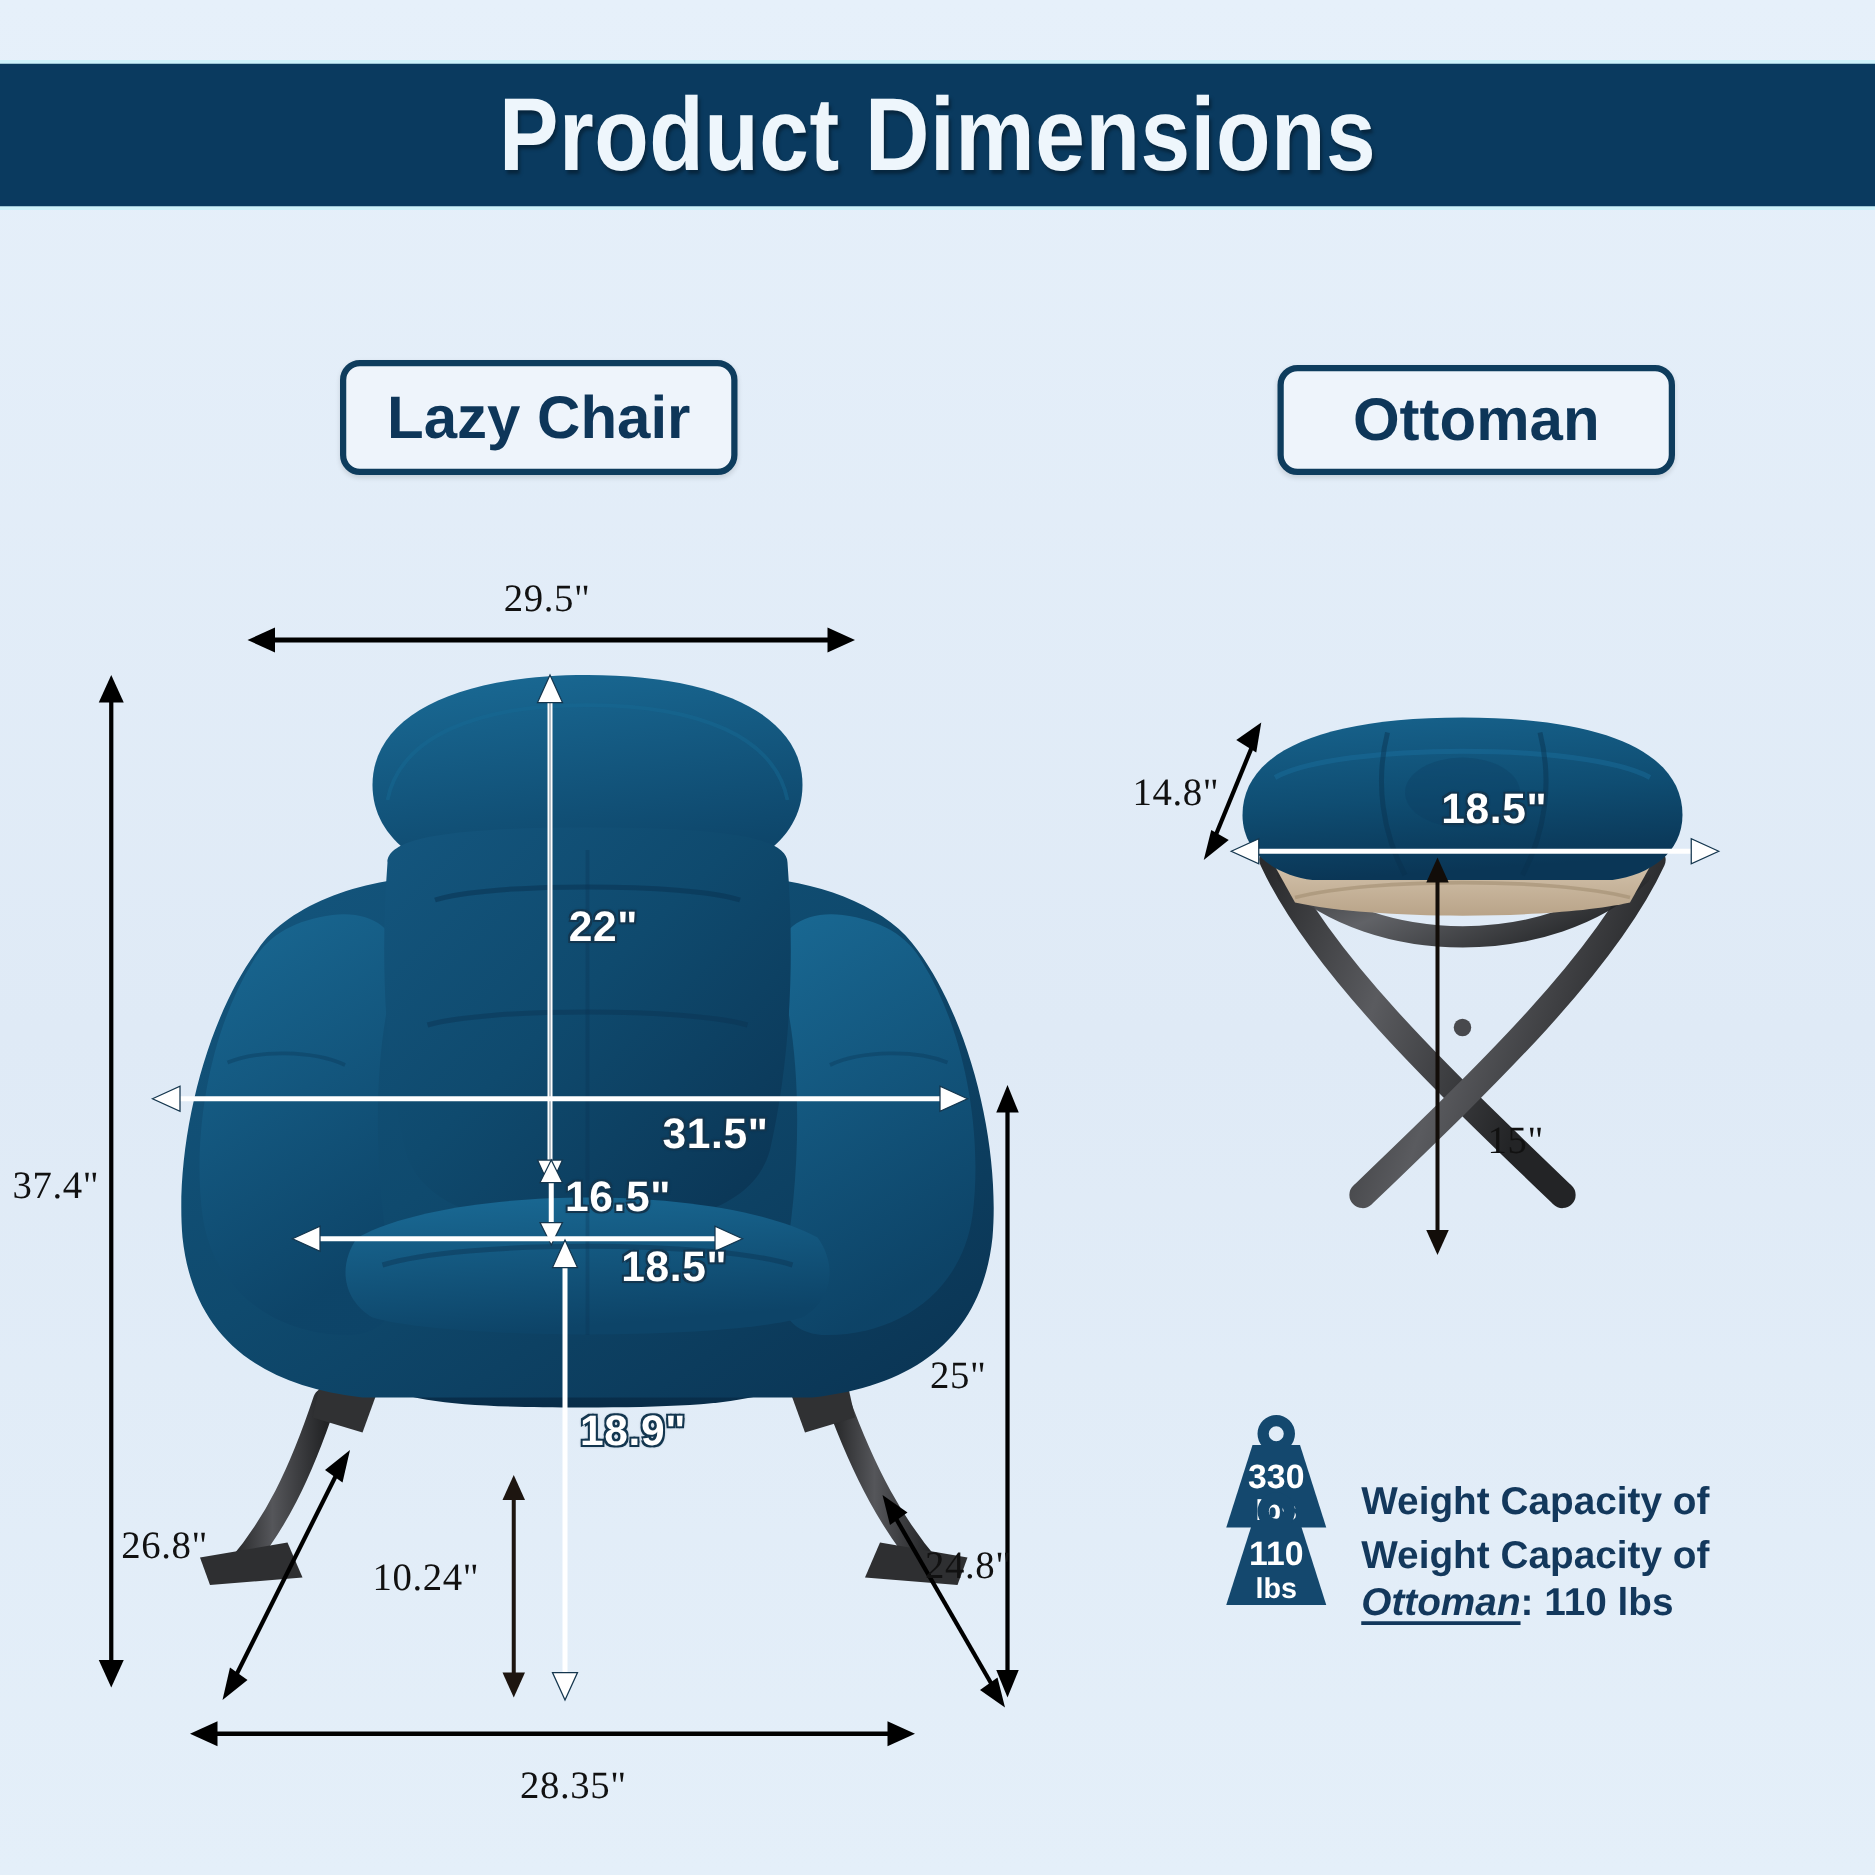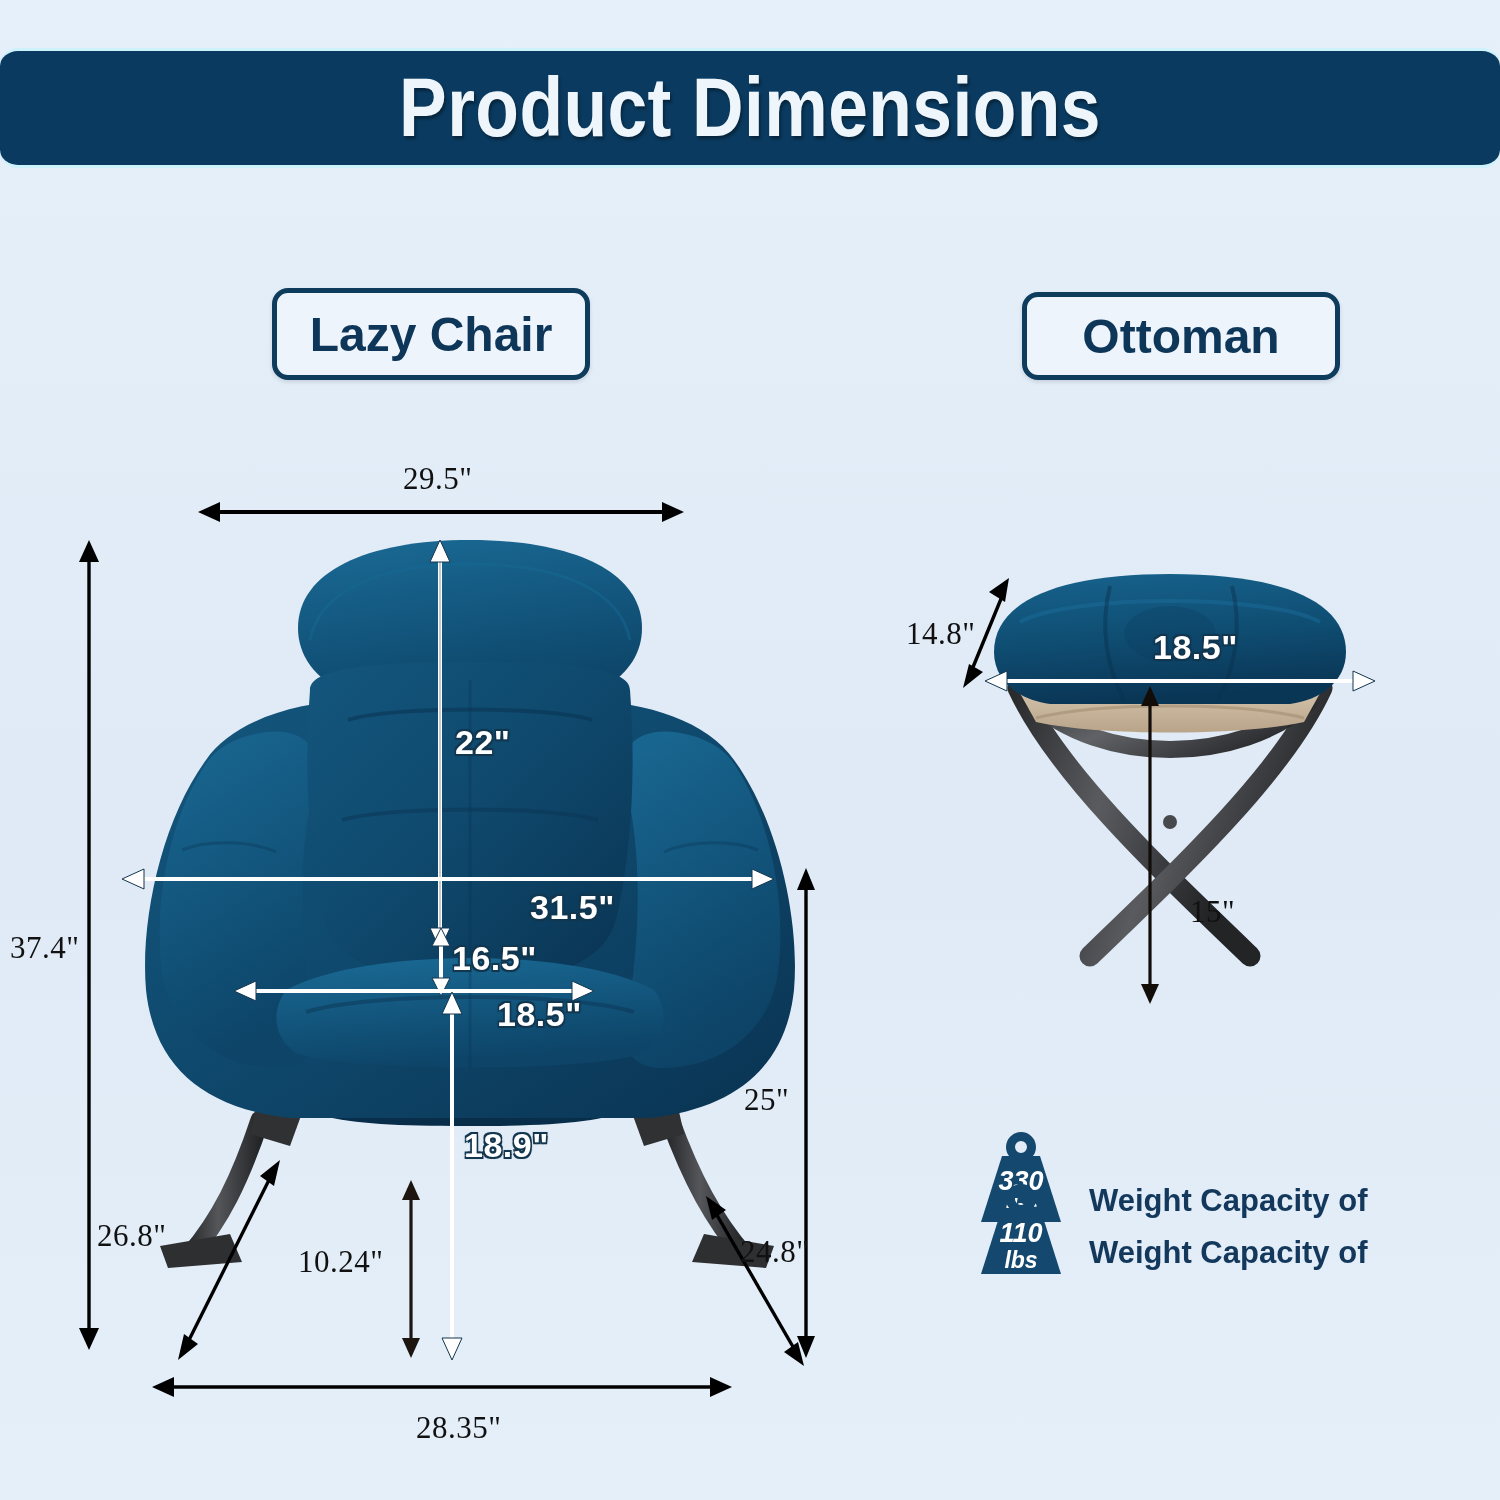--- a/index.html
+++ b/index.html
@@ -14,21 +14,21 @@
     width:1500px; height:1500px;
     background: linear-gradient(180deg,#e6f0fa 0%, #dfeaf6 55%, #e4eff9 100%);
   }
 
   
   .banner {
     position:absolute; left:0; top:48px; width:1500px; height:120px;
     background:#0a3a5f;
     border-top:3px solid #cdf2fb;
     border-bottom:3px solid #cdf2fb;
-    display:flex; align-items:center; justify-content:center;border-radius:18px;
+    display:flex; align-items:center; justify-content:center;
   }
   .banner-title {
     color:#eef6fc;
     font-size:83px;
     font-weight:bold;
     letter-spacing:0.5px;
     transform: scaleX(0.86);
     text-shadow: 2px 3px 3px rgba(0,0,0,.35);
     font-family:"Liberation Sans", sans-serif;
     white-space:nowrap;
@@ -72,21 +72,21 @@
   .arrow svg { display:block; overflow:visible; }
 
   
   #chair { position:absolute; left:110px; top:520px; width:720px; height:760px; }
   #ottoman { position:absolute; left:960px; top:560px; width:420px; height:460px; }
 
   
   .wrow { position:absolute; display:flex; align-items:center; gap:22px; }
   #wrow-chair { left:975px; top:1128px; }
   #wrow-ottoman { left:975px; top:1180px; }
-  .wicon { position:relative; width:92px; height:100px; flex:none;font-style:italic; }
+  .wicon { position:relative; width:92px; height:100px; flex:none; }
   .wtext {
     color:#13385c;
     font-size:31px;
     font-weight:bold;
     line-height:1.22;
     white-space:nowrap;
     font-family:"Liberation Sans", sans-serif;
     margin-top:45px;
   }
   .wtext .em {
@@ -373,16 +373,17 @@
       <svg width="92" height="100" viewBox="0 0 92 100">
         <path d="M46,4 a15,15 0 0 1 15,15 a15,15 0 0 1 -15,15 a15,15 0 0 1 -15,-15 a15,15 0 0 1 15,-15 Z
                  M46,13 a6,6 0 0 0 0,12 a6,6 0 0 0 0,-12 Z" fill="#14486e"></path>
         <path d="M27,28 L65,28 L86,94 L6,94 Z" fill="#14486e"></path>
         <text x="46" y="62" text-anchor="middle" fill="#fff" font-size="27" font-weight="bold" font-family="Liberation Sans, sans-serif">110</text>
         <text x="46" y="88" text-anchor="middle" fill="#fff" font-size="23" font-weight="bold" font-family="Liberation Sans, sans-serif">lbs</text>
       </svg>
     </div>
     <div class="wtext">
       <div>Weight Capacity of</div>
+      <div><span class="em">Ottoman</span><span>: </span><span>110 lbs</span></div>
     </div>
   </div>
 
 </div>
 
 </body></html>

